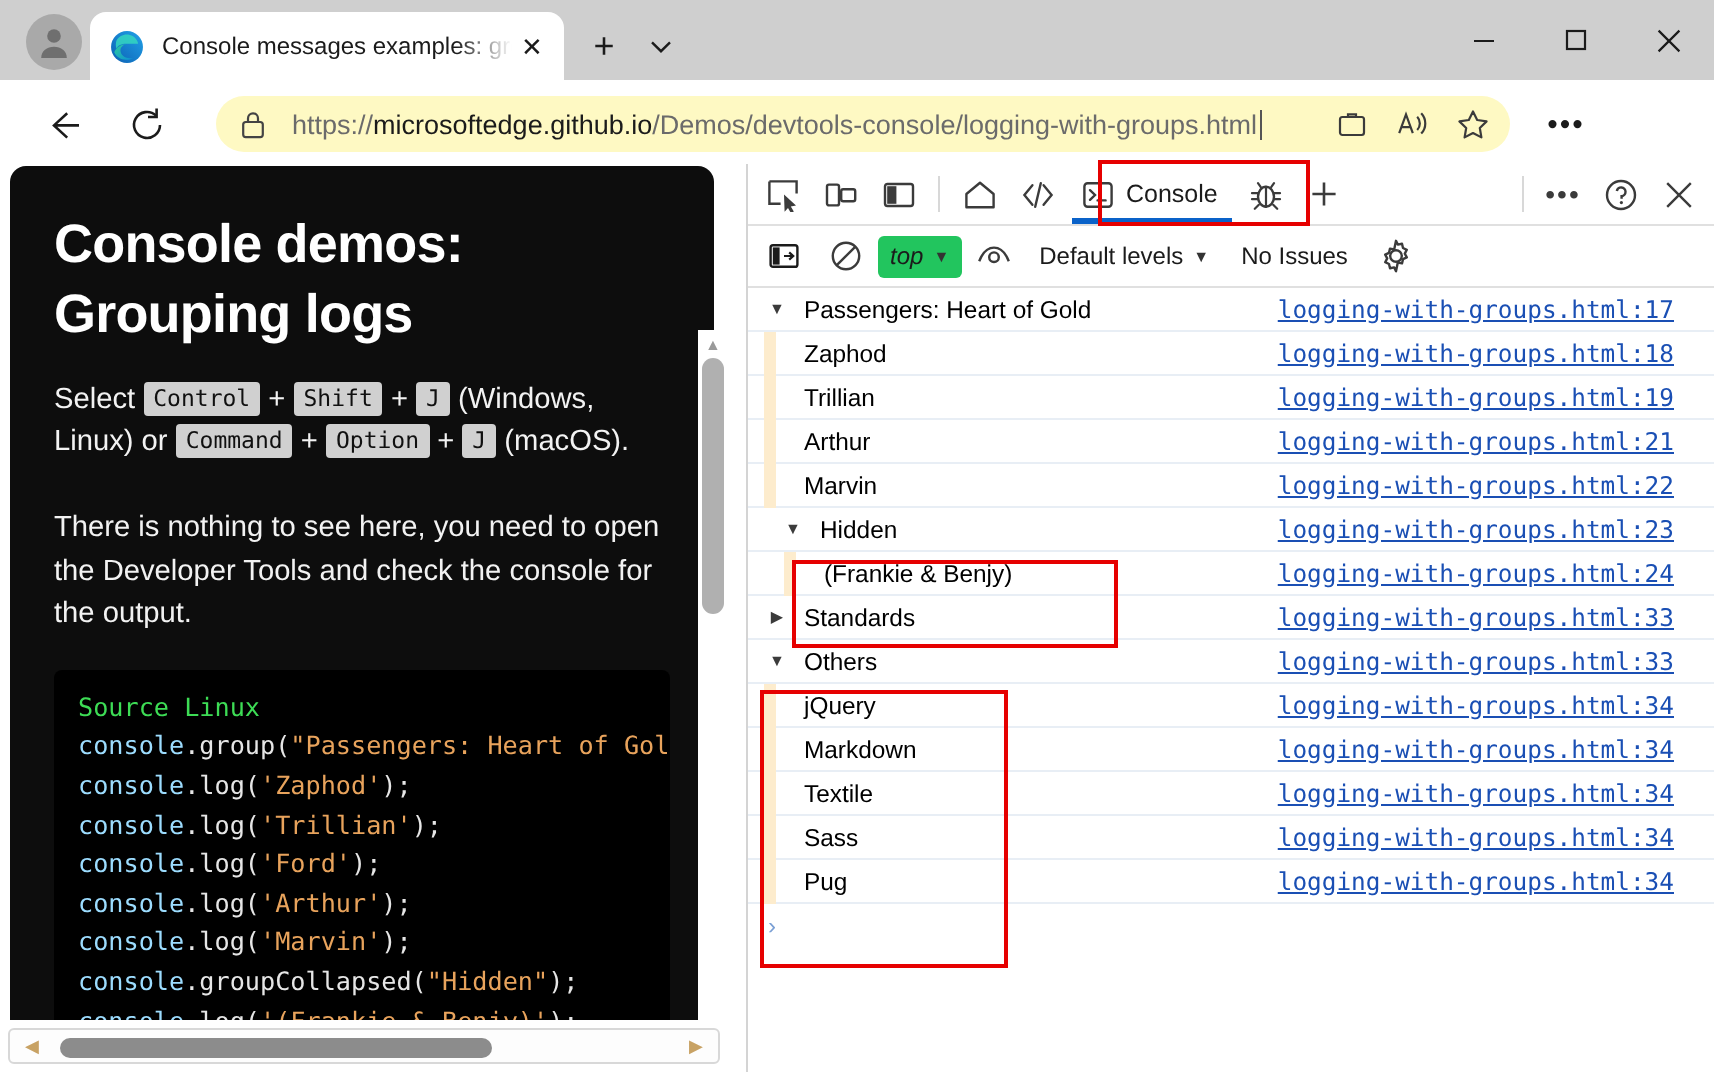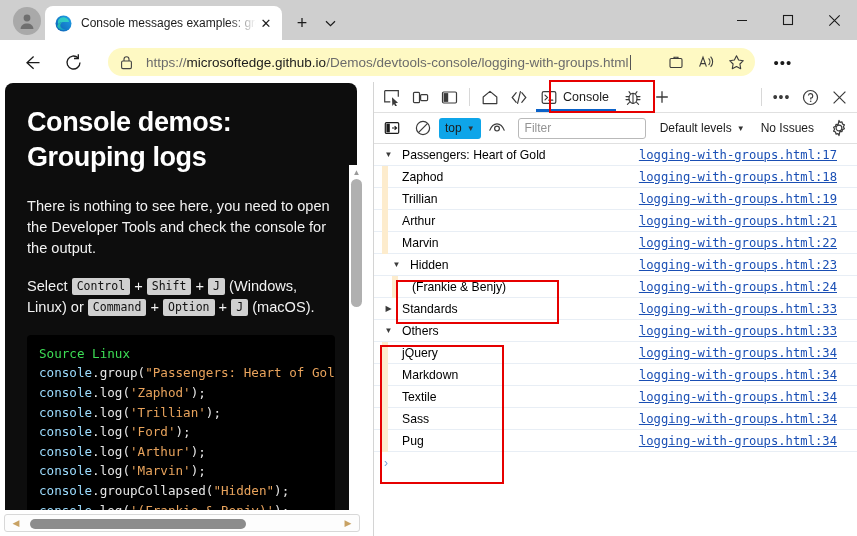--- a/index.html
+++ b/index.html
@@ -186,23 +186,24 @@
     position: absolute; border: 2.5px solid #e60000; pointer-events: none;
     z-index: 30;
   }
 
   
   .dt-filterbar {
     height: 31px; display: flex; align-items: center; gap: 2px;
     border-bottom: 1px solid #e0e0e0; padding: 0 4px 0 3px;
   }
   .ctx-select {
-    display: flex; align-items: center; gap: 5px; background: #0ea5e9;
+    display: flex; align-items: center; gap: 5px; background: #22c55e;
     border-radius: 3px; height: 21px; padding: 0 6px; font-size: 12px;
     color: #1b1b1b;
+    font-style: italic;
   }
   .filter-input {
     flex: 1 1 auto; height: 21px; border: 1px solid #b9b9b9; border-radius: 3px;
     margin: 0 6px 0 4px; font-size: 12px; color: #949494; padding: 0 6px;
     display: flex; align-items: center; background: #fff; max-width: 142px;
   }
   .levels {
     display: flex; align-items: center; gap: 5px; font-size: 12px;
     color: #1b1b1b; padding: 0 6px; height: 22px;
   }
@@ -339,36 +340,36 @@
 
     <div class="tb-more">•••</div>
   </div>
 
   <div class="page-pane">
     <div class="page-doc">
       <div class="page-h1">
         <span>Console demos:</span><br>
         <span>Grouping logs</span>
       </div>
-      <div class="page-p">There is nothing to see here, you need to open the Developer Tools and check the console for the output.</div>
       <div class="page-p page-p2">
         <span>Select</span>
         <span class="kbd">Control</span>
         <span>+</span>
         <span class="kbd">Shift</span>
         <span>+</span>
         <span class="kbd">J</span>
         <span>(Windows, Linux) or</span>
         <span class="kbd">Command</span>
         <span>+</span>
         <span class="kbd">Option</span>
         <span>+</span>
         <span class="kbd">J</span>
         <span>(macOS).</span>
       </div>
+      <div class="page-p">There is nothing to see here, you need to open the Developer Tools and check the console for the output.</div>
 
       <div class="codebox">
         <div class="code-line c-legend">Source Linux</div>
         <div class="code-line"><span class="c-obj">console</span><span class="c-punc">.group(</span><span class="c-str">"Passengers: Heart of Gold"</span></div>
         <div class="code-line"><span class="c-obj">console</span><span class="c-punc">.log(</span><span class="c-str">'Zaphod'</span><span class="c-punc">);</span></div>
         <div class="code-line"><span class="c-obj">console</span><span class="c-punc">.log(</span><span class="c-str">'Trillian'</span><span class="c-punc">);</span></div>
         <div class="code-line"><span class="c-obj">console</span><span class="c-punc">.log(</span><span class="c-str">'Ford'</span><span class="c-punc">);</span></div>
         <div class="code-line"><span class="c-obj">console</span><span class="c-punc">.log(</span><span class="c-str">'Arthur'</span><span class="c-punc">);</span></div>
         <div class="code-line"><span class="c-obj">console</span><span class="c-punc">.log(</span><span class="c-str">'Marvin'</span><span class="c-punc">);</span></div>
         <div class="code-line"><span class="c-obj">console</span><span class="c-punc">.groupCollapsed(</span><span class="c-str">"Hidden"</span><span class="c-punc">);</span></div>
@@ -478,23 +479,20 @@
       <div class="ctx-select">
         <span>top</span>
         <span class="caret">▼</span>
       </div>
       <div class="dt-ic">
         <svg width="18" height="14" viewBox="0 0 18 14">
           <path d="M1.6 9.6C3.4 5 6 2.8 9 2.8s5.6 2.2 7.4 6.8" fill="none" stroke="#3b3b3b" stroke-width="1.2"></path>
           <circle cx="9" cy="7.6" r="2.4" fill="none" stroke="#3b3b3b" stroke-width="1.2"></circle>
         </svg>
       </div>
-      <div class="filter-input">
-        <span>Filter</span>
-      </div>
       <div class="levels">
         <span>Default levels</span>
         <span class="caret">▼</span>
       </div>
       <div class="issues">No Issues</div>
       <div class="dt-ic">
         <svg width="18" height="18" viewBox="0 0 18 18">
           <path d="M9 6.1A2.9 2.9 0 1 0 9 11.9 2.9 2.9 0 0 0 9 6.1z" fill="none" stroke="#3b3b3b" stroke-width="1.2"></path>
           <path d="M9 1.4l.9 1.9 2.1-.4.5 2.1 1.9.9-1 1.9 1 1.9-1.9.9-.5 2.1-2.1-.4L9 16.6l-.9-1.9-2.1.4-.5-2.1-1.9-.9 1-1.9-1-1.9 1.9-.9.5-2.1 2.1.4z" fill="none" stroke="#3b3b3b" stroke-width="1.2" stroke-linejoin="round"></path>
         </svg>

